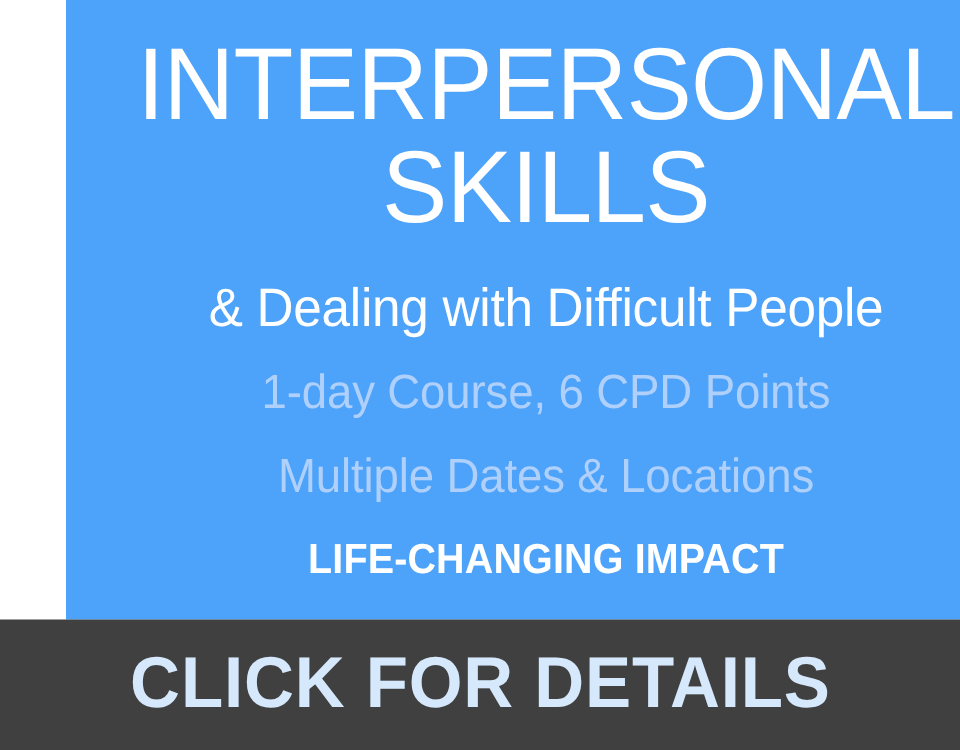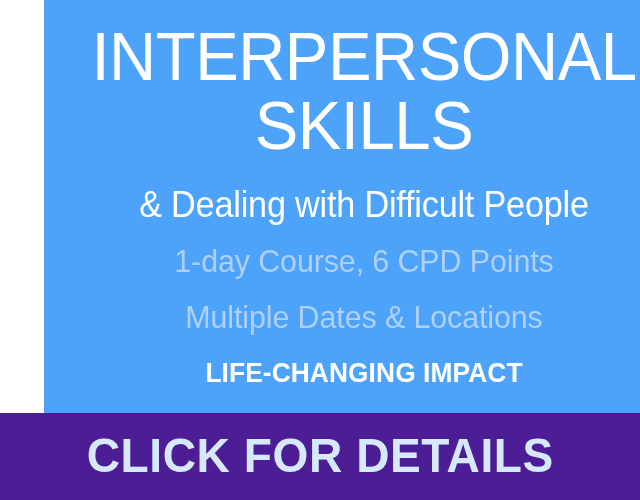--- a/index.html
+++ b/index.html
@@ -105,21 +105,21 @@
   .sp-3 { height: 24px; }
   .sp-4 { height: 26px; }
 
   
   .cta-bar {
     position: absolute;
     left: 0;
     top: 413px;
     width: 640px;
     height: 87px;
-    background: #4c1d95;
+    background: #404040;
     display: flex;
     align-items: center;
     justify-content: center;
   }
 
   .cta-label {
     color: #d6e8fb;
     font-weight: 700;
     font-size: 48px;
     line-height: 1;

